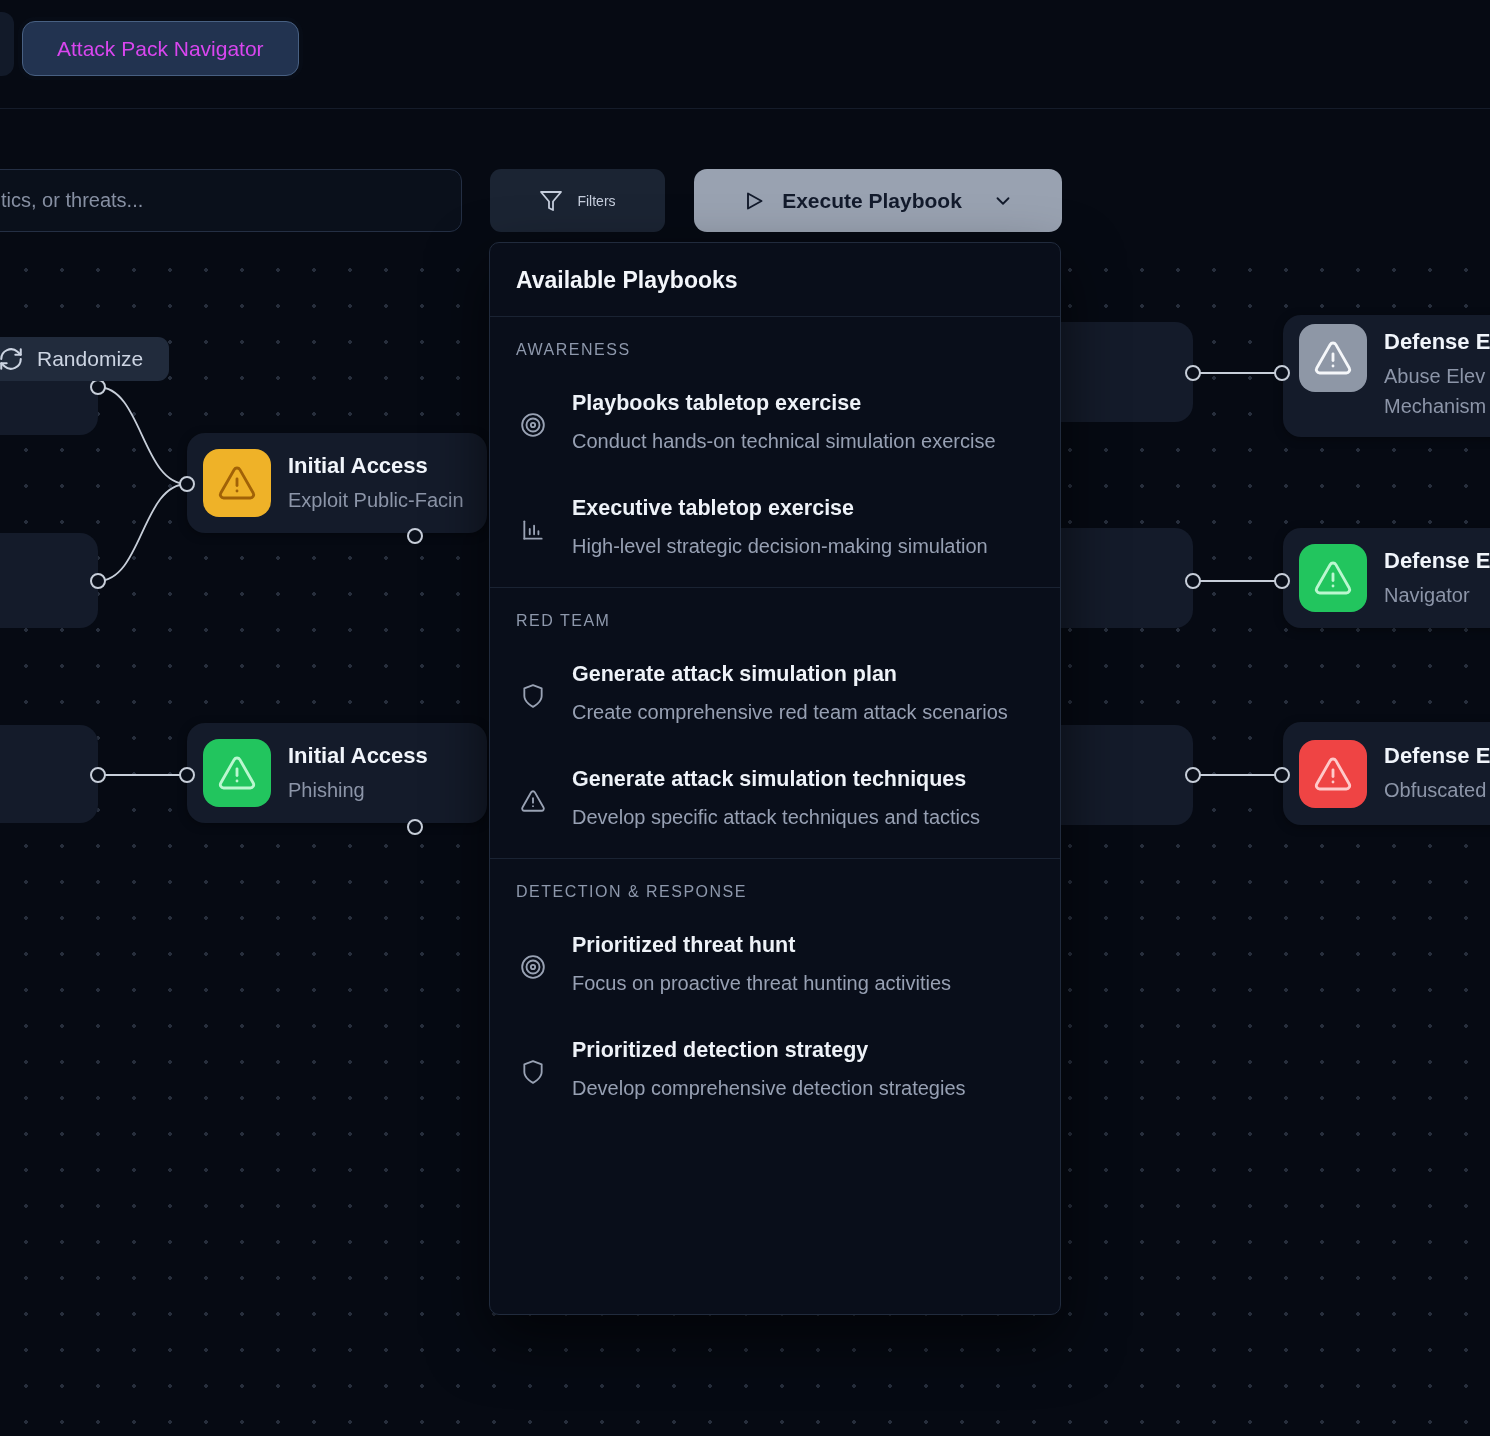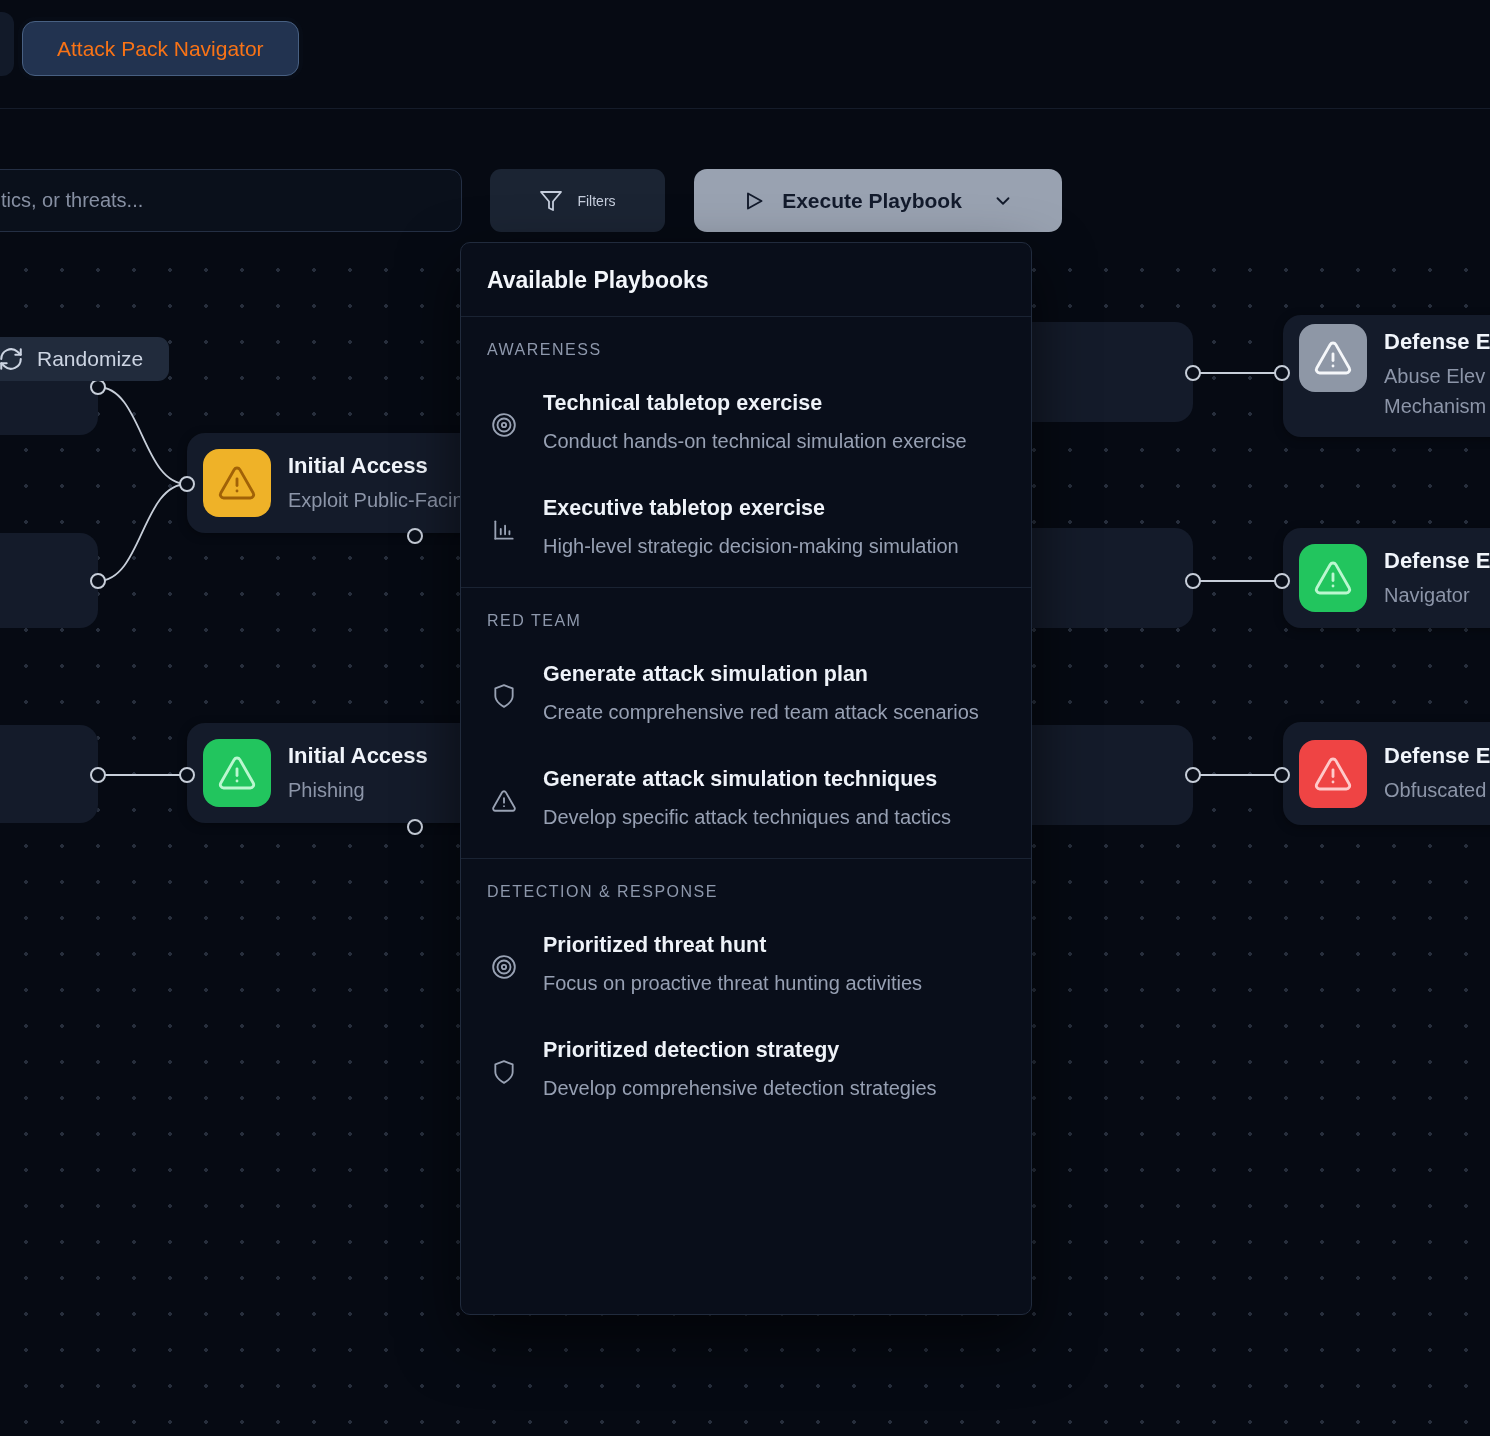--- a/index.html
+++ b/index.html
@@ -17,21 +17,21 @@
   }
   .top-cover{position:absolute;left:0;top:0;width:1490px;height:242px;background:#060a13;z-index:5;}
   .header-divider{position:absolute;left:0;top:108px;width:1490px;height:0;border-top:1px solid #151c2a;z-index:6;}
 
   
   .tab-fragment{position:absolute;left:-30px;top:12px;width:44px;height:64px;border-radius:12px;background:#121a29;z-index:6;}
   .tab-pill{
     position:absolute;left:22px;top:21px;height:53px;padding:0 34px;z-index:7;
     background:#223350;border:1px solid #486082;border-radius:13px;
     display:flex;align-items:center;box-shadow:0 0 0 4px rgba(10,15,26,.55);
-    color:#f97316;font-size:21px;font-weight:500;cursor:pointer;
+    color:#d946ef;font-size:21px;font-weight:500;cursor:pointer;
   }
 
   
   .search-input{
     position:absolute;left:-14px;top:169px;width:476px;height:63px;z-index:7;
     background:#0a101b;border:1px solid #242f44;border-radius:12px;
     padding:0 20px 0 14px;box-sizing:border-box;outline:none;
     color:#c7cfdd;font-size:20px;font-family:"Liberation Sans",sans-serif;
   }
   .search-input::placeholder{color:#868fa2;opacity:1;}
@@ -64,21 +64,21 @@
   .node-text{display:flex;flex-direction:column;min-width:0;}
   .node-title{font-size:22px;font-weight:600;color:#f1f5fb;white-space:nowrap;}
   .node-sub{font-size:20px;color:#8c95a8;margin-top:7px;white-space:nowrap;line-height:28px;}
   .partial-node{position:absolute;background:#141b2a;border-radius:18px;z-index:2;}
 
   
   .edges{position:absolute;inset:0;z-index:3;pointer-events:none;}
 
   
   .playbooks-panel{
-    position:absolute;left:460px;top:242px;width:572px;height:1073px;z-index:9;
+    position:absolute;left:489px;top:242px;width:572px;height:1073px;z-index:9;
     background:#090e1a;border:1px solid #212b3d;border-radius:10px;box-sizing:border-box;
     box-shadow:0 24px 60px rgba(0,0,0,.6);overflow:hidden;
   }
   .panel-header{
     padding:24px 26px 22px 26px;border-bottom:1px solid #1a2333;
     color:#f3f6fb;font-size:23px;font-weight:600;
   }
   .panel-section{padding-top:24px;}
   .panel-section + .panel-section{border-top:1px solid #1a2333;}
   .section-label{
@@ -256,21 +256,21 @@
 
     <div class="pb-item">
       <span class="pb-icon icon">
         <svg width="26" height="26" viewBox="0 0 24 24" fill="none" stroke="currentColor" stroke-width="1.7">
             <circle cx="12" cy="12" r="10"></circle>
             <circle cx="12" cy="12" r="6"></circle>
             <circle cx="12" cy="12" r="2"></circle>
           </svg>
       </span>
       <div class="pb-body">
-        <div class="pb-title">Technical tabletop exercise</div>
+        <div class="pb-title">Playbooks tabletop exercise</div>
         <div class="pb-desc">Conduct hands-on technical simulation exercise</div>
       </div>
     </div>
 
     <div class="pb-item">
       <span class="pb-icon icon">
         <svg width="26" height="26" viewBox="0 0 24 24" fill="none" stroke="currentColor" stroke-width="1.7" stroke-linecap="round" stroke-linejoin="round">
             <path d="M4 4v16"></path>
             <path d="M4 20h16"></path>
             <path d="M9 16v-5"></path>

